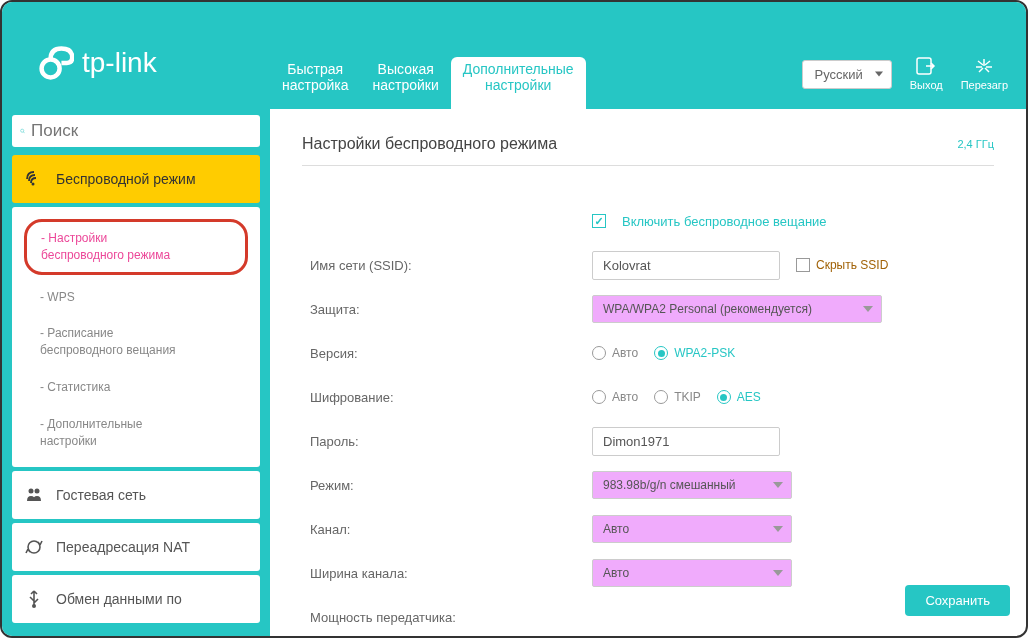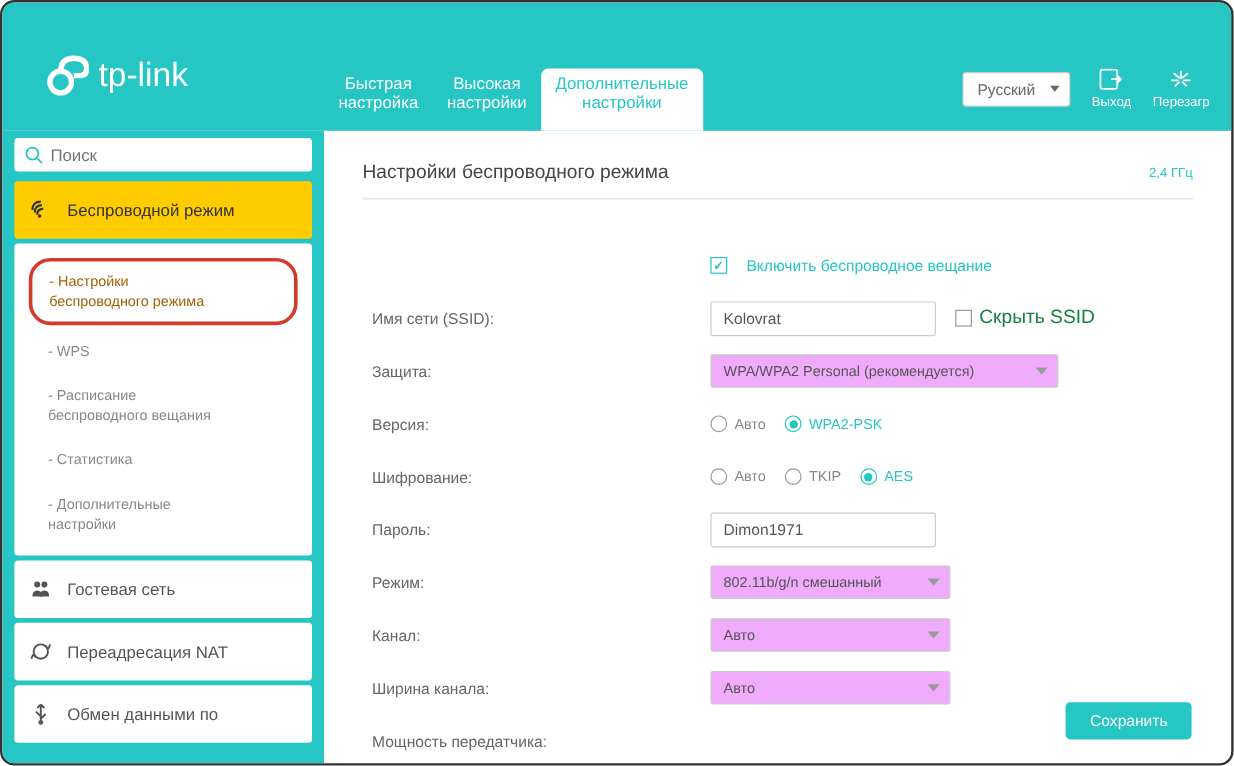--- a/index.html
+++ b/index.html
@@ -12,49 +12,49 @@
 .tab.active { background: #fff; color: #26c6c4; border-radius: 6px 6px 0 0; }
 .header-right { display: flex; align-items: center; gap: 18px; padding-right: 18px; padding-bottom: 18px; }
 .lang-select { background: #fff; border: 1px solid #ccc; padding: 6px 28px 6px 12px; border-radius: 3px; color: #666; position: relative; font-size: 13px; }
 .lang-select::after { content: ''; position: absolute; right: 8px; top: 50%; transform: translateY(-50%); border-left: 4px solid transparent; border-right: 4px solid transparent; border-top: 5px solid #666; }
 .hicon { color: #fff; text-align: center; font-size: 11px; cursor: pointer; }
 .hicon svg { display: block; margin: 0 auto 4px; }
 .body-wrap { display: flex; height: calc(100% - 107px); }
 .sidebar { width: 268px; background: #26c6c4; padding: 6px 10px 0 10px; overflow-y: auto; }
 .search-box { background: #fff; border-radius: 3px; display: flex; align-items: center; padding: 6px 8px; margin-bottom: 8px; }
 .search-box svg { margin-right: 6px; }
-.search-box input { border: none; outline: none; flex: 1; font-size: 14px; color: #888; }
+.search-box input { border: none; outline: none; flex: 1; font-size: 17px; color: #888; }
 .nav-item { background: #fff; border-radius: 3px; padding: 14px 12px; margin-bottom: 4px; display: flex; align-items: center; gap: 12px; cursor: pointer; color: #555; font-size: 14px; }
 .nav-item.active { background: #ffcc00; color: #333; }
 .nav-sub { background: #fff; border-radius: 3px; padding: 8px 0 8px 0; margin-bottom: 4px; }
 .sub-item { padding: 10px 12px 10px 28px; color: #888; font-size: 12px; cursor: pointer; line-height: 1.4; }
-.sub-item.highlighted { margin: 4px 12px; border: 3px solid #d43a2a; border-radius: 18px; color: #a16207; padding: 8px 14px; }
+.sub-item.highlighted { margin: 4px 12px; border: 3px solid #d43a2a; border-radius: 18px; color: #ec4899; padding: 8px 14px; }
 .main { flex: 1; padding: 26px 32px; overflow-y: auto; position: relative; }
 .page-title-row { display: flex; justify-content: space-between; align-items: center; border-bottom: 1px solid #ddd; padding-bottom: 12px; margin-bottom: 40px; }
 .page-title { font-size: 16px; color: #444; font-weight: normal; }
 .band-label { color: #26c6c4; font-size: 11px; }
 .form-row { display: flex; align-items: center; margin-bottom: 14px; min-height: 30px; }
 .form-label { width: 290px; color: #666; font-size: 13px; padding-left: 8px; }
 .form-control { flex: 1; display: flex; align-items: center; gap: 16px; }
 .text-input { border: 1px solid #ccc; padding: 6px 10px; width: 188px; font-size: 13px; color: #555; border-radius: 2px; }
 .select-box { border: 1px solid #ccc; padding: 6px 10px; width: 200px; font-size: 12px; color: #555; border-radius: 2px; position: relative; background: #f0abfc; cursor: pointer; }
 .select-box.wide { width: 290px; }
 .select-box::after { content: ''; position: absolute; right: 8px; top: 50%; transform: translateY(-50%); border-left: 5px solid transparent; border-right: 5px solid transparent; border-top: 6px solid #999; }
 .checkbox { width: 14px; height: 14px; border: 1px solid #999; display: inline-flex; align-items: center; justify-content: center; cursor: pointer; background: #fff; }
 .checkbox.checked { border-color: #26c6c4; }
 .checkbox.checked::after { content: '✓'; color: #26c6c4; font-size: 11px; font-weight: bold; }
 .check-label { color: #26c6c4; font-size: 13px; cursor: pointer; }
-.hide-label { color: #15803d; font-size: 16px; }
+.hide-label { color: #a16207; font-size: 12px; }
 .radio { width: 14px; height: 14px; border: 1px solid #999; border-radius: 50%; display: inline-flex; align-items: center; justify-content: center; cursor: pointer; }
 .radio.selected { border-color: #26c6c4; }
 .radio.selected::after { content: ''; width: 7px; height: 7px; background: #26c6c4; border-radius: 50%; }
 .radio-label { font-size: 12px; color: #888; cursor: pointer; }
 .radio-label.selected { color: #26c6c4; }
 .radio-group { display: flex; align-items: center; gap: 6px; }
-.save-btn { background: #26c6c4; color: #fff; border: none; padding: 8px 20px; border-radius: 4px; font-size: 13px; cursor: pointer; position: absolute; right: 33px; bottom: 20px; }
+.save-btn { background: #26c6c4; color: #fff; border: none; padding: 8px 20px; border-radius: 4px; font-size: 13px; cursor: pointer; position: absolute; right: 16px; bottom: 20px; }
 .nav-icon { width: 20px; height: 20px; }
 </style>
 </head>
 <body>
 
 <div class="header">
   <div class="logo">
     <svg viewBox="0 0 40 40">
         <circle cx="14" cy="26" r="10" fill="none" stroke="#fff" stroke-width="5"></circle>
         <path d="M14 16 Q14 4 26 4 Q38 4 38 14 Q38 20 32 20 L26 20" fill="none" stroke="#fff" stroke-width="5"></path>
@@ -221,21 +221,21 @@
     <div class="form-row">
       <div class="form-label">Пароль:</div>
       <div class="form-control">
         <input class="text-input" value="Dimon1971" style="">
       </div>
     </div>
 
     <div class="form-row">
       <div class="form-label">Режим:</div>
       <div class="form-control">
-        <div class="select-box"><span>802.11b/g/n смешанный</span></div>
+        <div class="select-box"><span>983.98b/g/n смешанный</span></div>
       </div>
     </div>
 
     <div class="form-row">
       <div class="form-label">Канал:</div>
       <div class="form-control">
         <div class="select-box"><span>Авто</span></div>
       </div>
     </div>
 

